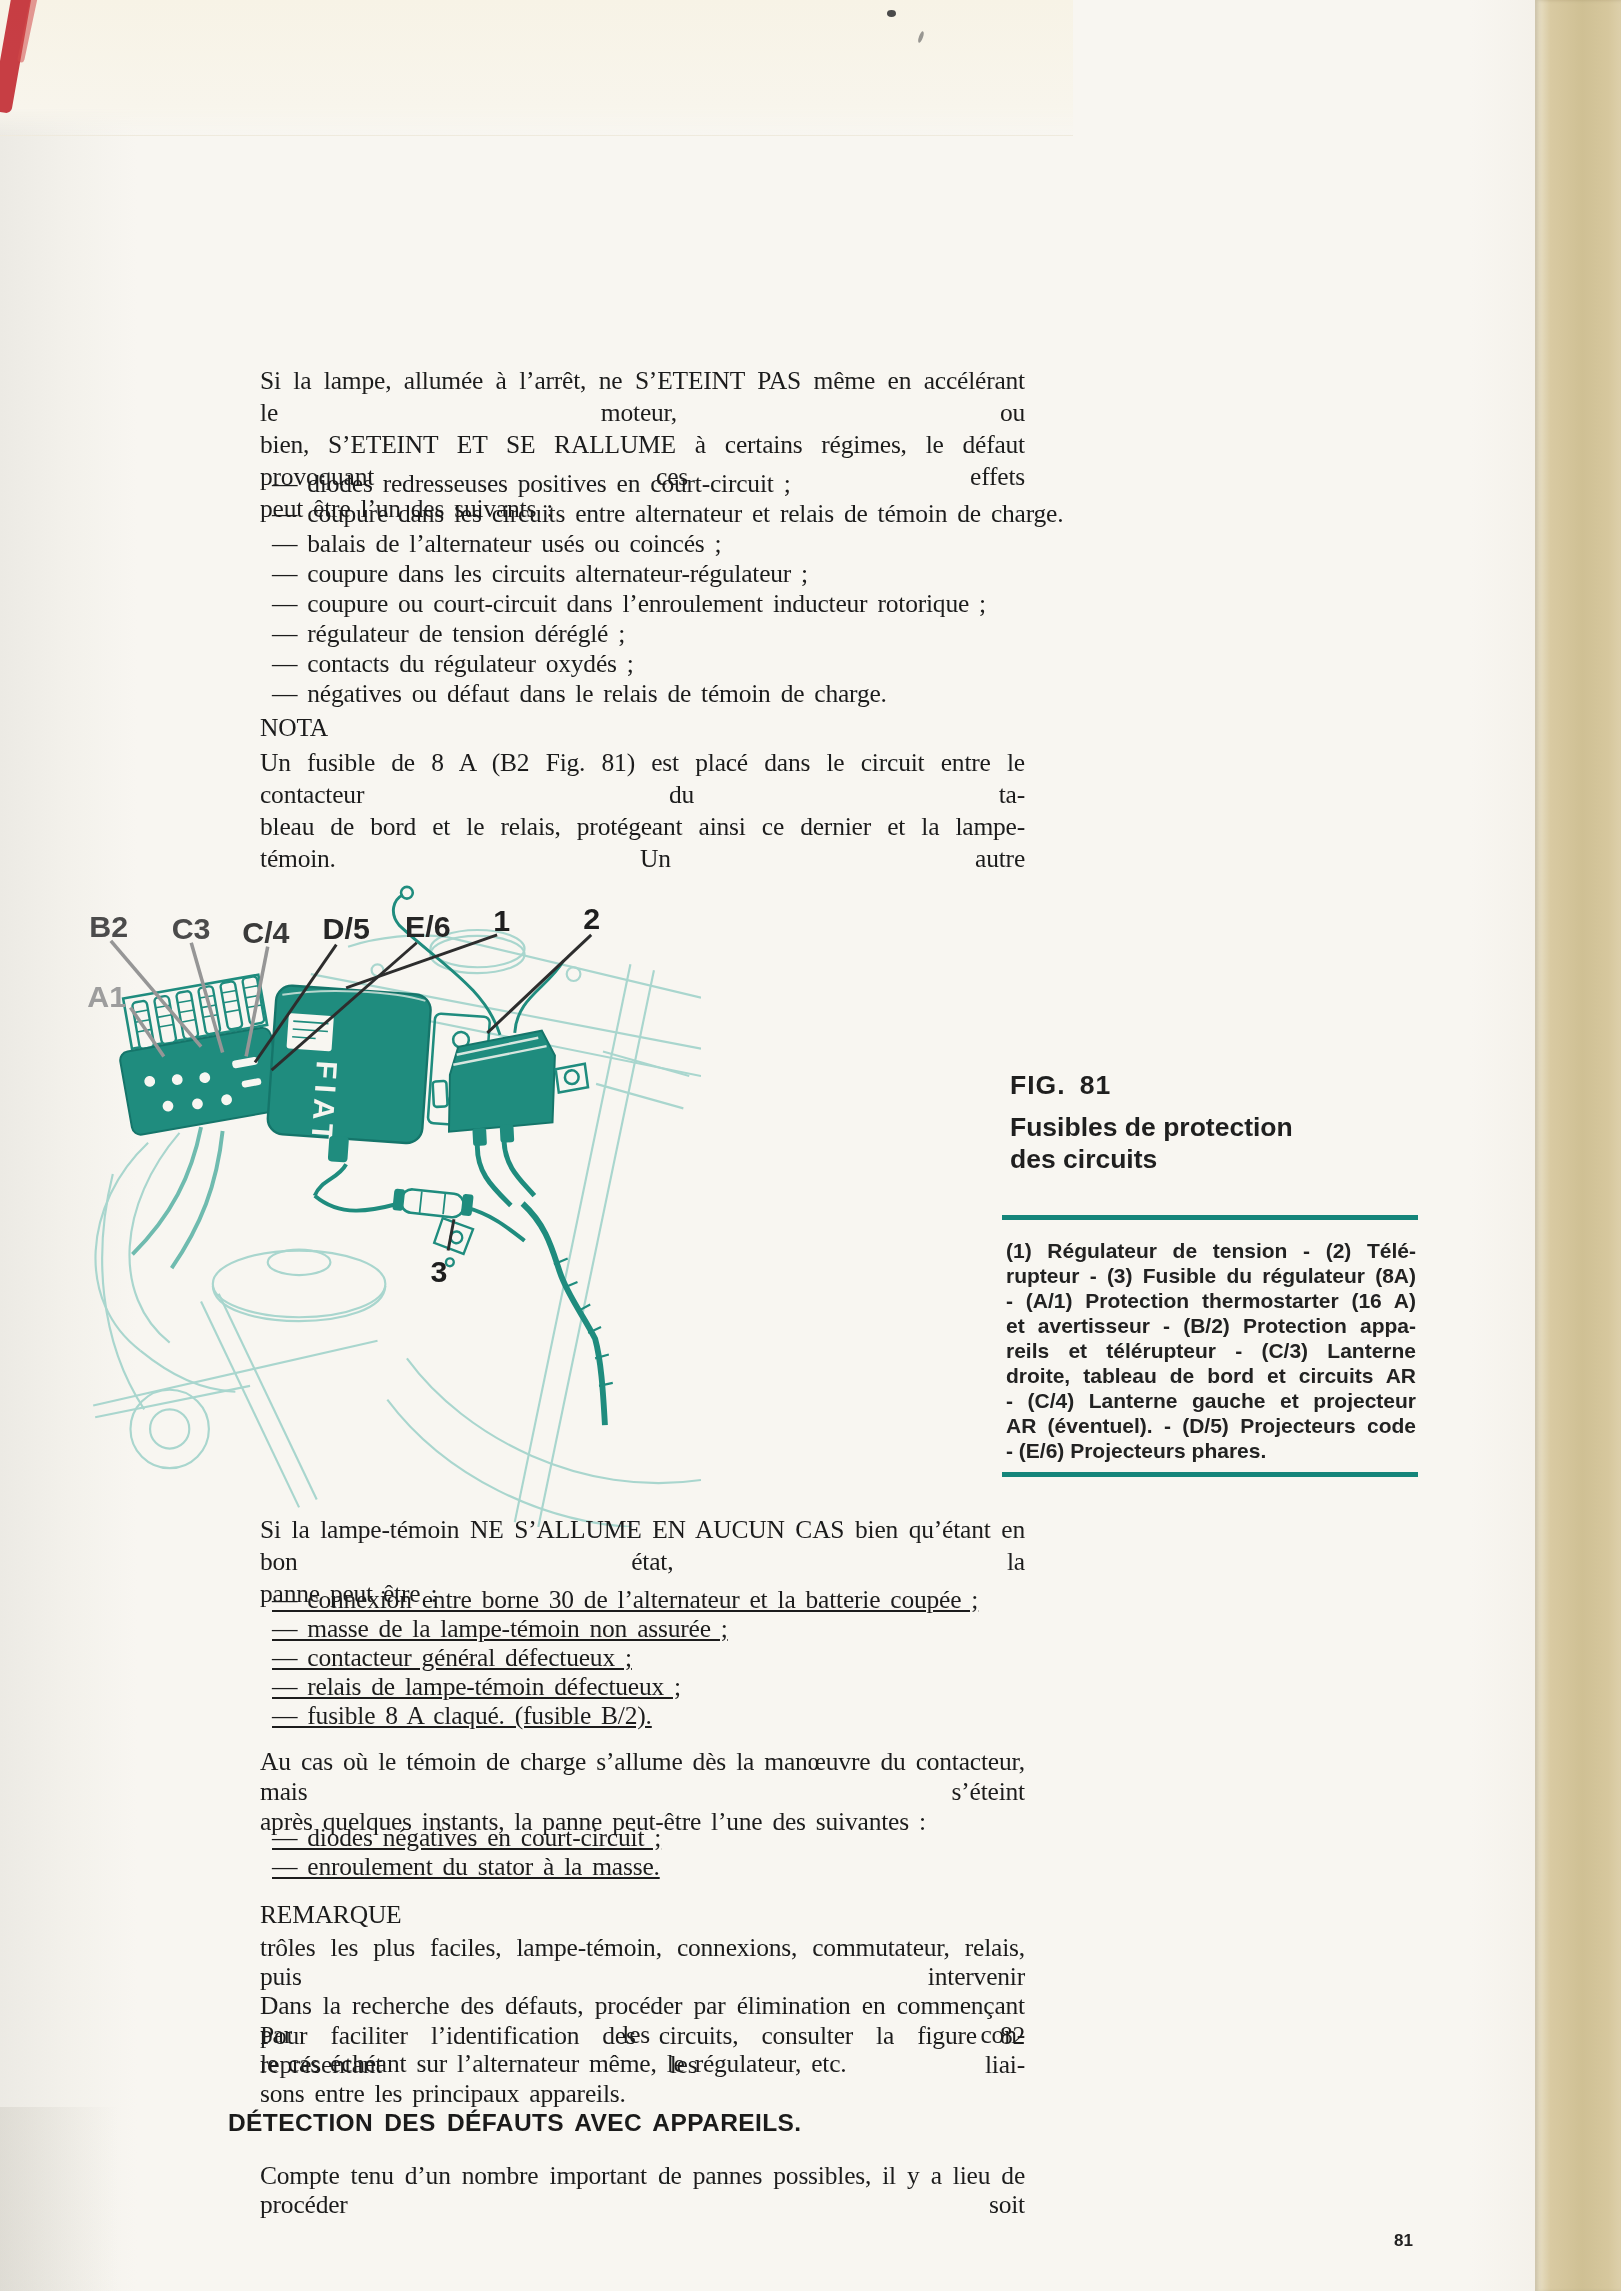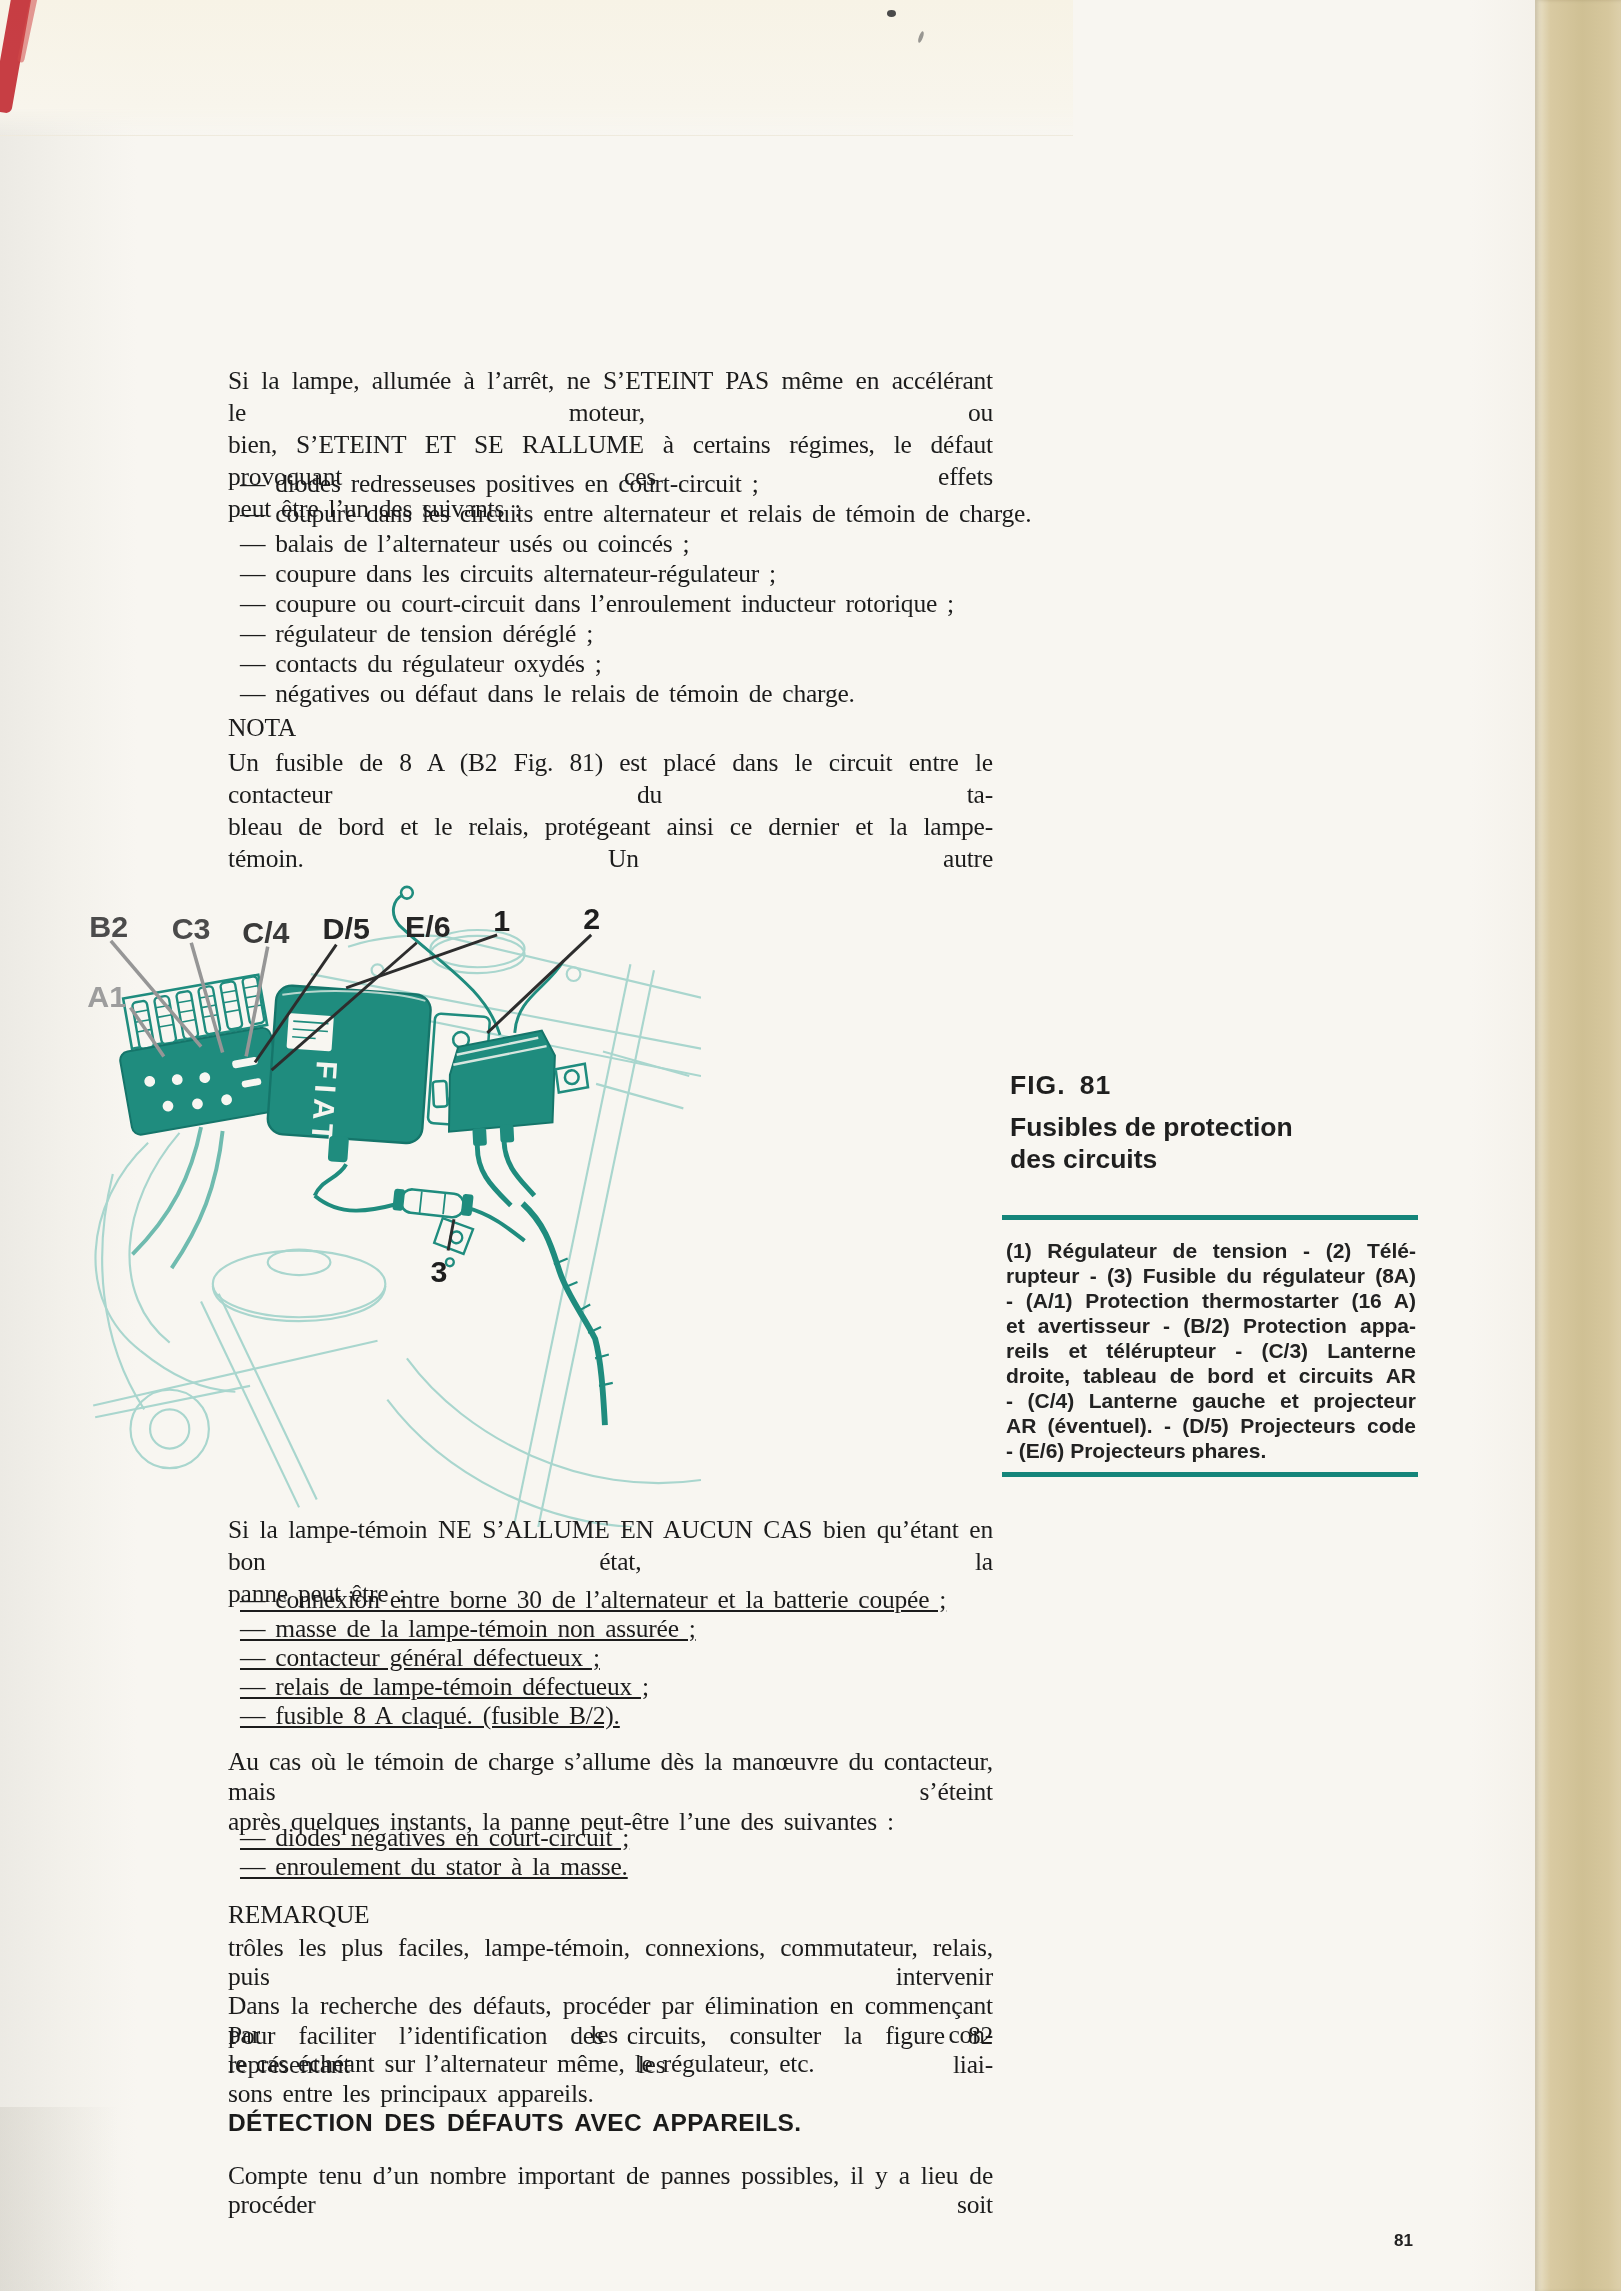--- a/index.html
+++ b/index.html
@@ -18,21 +18,21 @@
     box-shadow:inset 2.9px 0 3.9px rgba(110,95,60,0.25);}
   .red-mark{position:absolute;left:2px;top:-11.8px;width:19.6px;height:125px;background:#c22e35;
     transform:rotate(10deg);border-radius:5.9px;opacity:.92;}
   .red-mark2{position:absolute;left:23.5px;top:-5.9px;width:6.9px;height:69px;background:#d24a4a;
     transform:rotate(12deg);border-radius:3.9px;opacity:.55;}
   .speck{position:absolute;background:#4a4a4a;border-radius:50%;}
   .s1{left:887px;top:9.8px;width:8.8px;height:6.9px;}
   .s2{left:919px;top:31px;width:3.9px;height:11.8px;transform:rotate(20deg);opacity:.55;}
 
   .block{position:absolute;}
-  .serif{font-size:25.5px;color:#1c1c1c;letter-spacing:-0.2px;word-spacing:0.15em;}
+  .serif{font-size:25.5px;color:#1c1c1c;letter-spacing:-0.2px;word-spacing:0.15em;margin-left:32px;}
   .lh33 .tline{line-height:32px;}
   .lh31 .tline{line-height:30px;}
   .lh30 .tline{line-height:29px;}
   .tline{text-align:justify;text-align-last:justify;}
   .tline-last{text-align-last:left;}
   .stretch-last .tline-last{text-align-last:justify;}
   .bullets div{line-height:30px;white-space:nowrap;}
   .bullets.tight div{line-height:29px;text-decoration:underline;}
   .sans-bold{font-family:"Liberation Sans","DejaVu Sans",sans-serif;font-weight:700;}
   .cap-title{font-size:26.5px;color:#1f1f1f;letter-spacing:1px;word-spacing:5.9px;}

